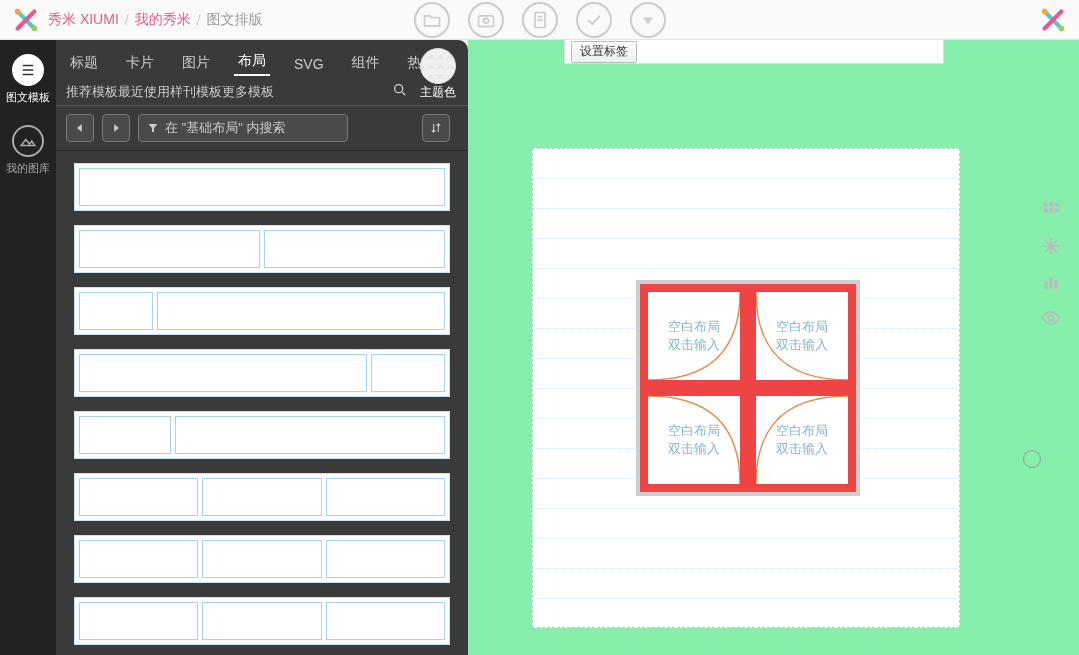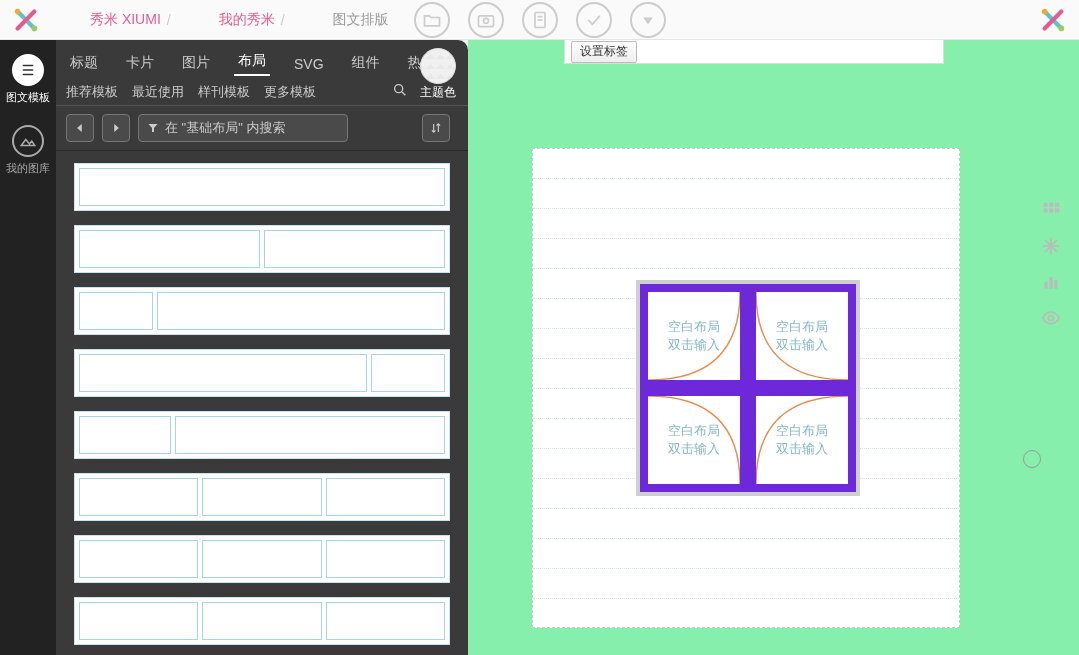--- a/index.html
+++ b/index.html
@@ -9,21 +9,21 @@
   .header {
     height: 40px; background: #fafafa; display: flex; align-items: center;
     border-bottom: 1px solid #e5e5e5; position: relative;
   }
   .logo-x {
     width: 28px; height: 28px; margin-left: 12px; display: flex;
     align-items: center; justify-content: center; position: relative;
   }
   .logo-x svg { width: 28px; height: 28px; }
   .breadcrumb { display: flex; align-items: center; margin-left: 8px; gap: 0; }
-  .breadcrumb span { color: #e35b8f; font-size: 14px; margin-left: 42px; }
+  .breadcrumb span { color: #e35b8f; font-size: 14px; }
   .breadcrumb .sep { color: #ccc; margin: 0 6px; font-size: 14px; }
   .breadcrumb .last { color: #999; }
   .header-icons {
     position: absolute; left: 50%; transform: translateX(-50%);
     display: flex; gap: 18px; align-items: center;
   }
   .header-icon {
     width: 36px; height: 36px; border: 2px solid #ccc; border-radius: 50%;
     display: flex; align-items: center; justify-content: center; color: #ccc;
   }
@@ -68,21 +68,21 @@
   }
   .theme-circle .circle {
     width: 36px; height: 36px; border-radius: 50%; background: #f0f0f0;
     border: 1px solid #ddd; background-image:
       linear-gradient(45deg,#e8e8e8 25%,transparent 25%),
       linear-gradient(-45deg,#e8e8e8 25%,transparent 25%);
     background-size: 10px 10px;
   }
   .theme-circle span { font-size: 12px; }
   .second-row {
-    display: flex; align-items: center; padding: 4px 10px; gap: 14px;
+    display: flex; align-items: center; padding: 4px 10px; 
     color: #ccc; font-size: 13px;
   }
   .second-row .sub { cursor: pointer; }
   .second-row .search-ico { margin-left: auto; margin-right: 50px; }
 
   .search-bar {
     display: flex; align-items: center; padding: 8px 10px; gap: 8px;
     border-top: 1px solid #555; border-bottom: 1px solid #2a2a2a;
   }
   .sb-btn {
@@ -133,21 +133,21 @@
     position: absolute; left: 64px; top: 108px; width: 428px; height: 480px;
     background: #fff; border: 1px dashed #b8c9e0;
   }
   .doc-line { height: 30px; border-bottom: 1px dotted #d9e3ef; }
   .quad {
     position: absolute; left: 168px; top: 240px; width: 224px; height: 216px;
     border: 4px solid #cfcfcf; background: #fff; display: grid;
     grid-template-columns: 1fr 1fr; grid-template-rows: 1fr 1fr;
   }
   .quad-cell {
-    border: 8px solid #6d28d9; position: relative; display: flex;
+    border: 8px solid #ef4444; position: relative; display: flex;
     flex-direction: column; align-items: center; justify-content: center;
     font-size: 13px; color: #84b7c7; overflow: hidden;
   }
   .quad-cell svg.arc {
     position: absolute; width: 100%; height: 100%; pointer-events: none;
   }
   .quad-cell .t1 { z-index: 1; }
 
   
   .right-tools {

